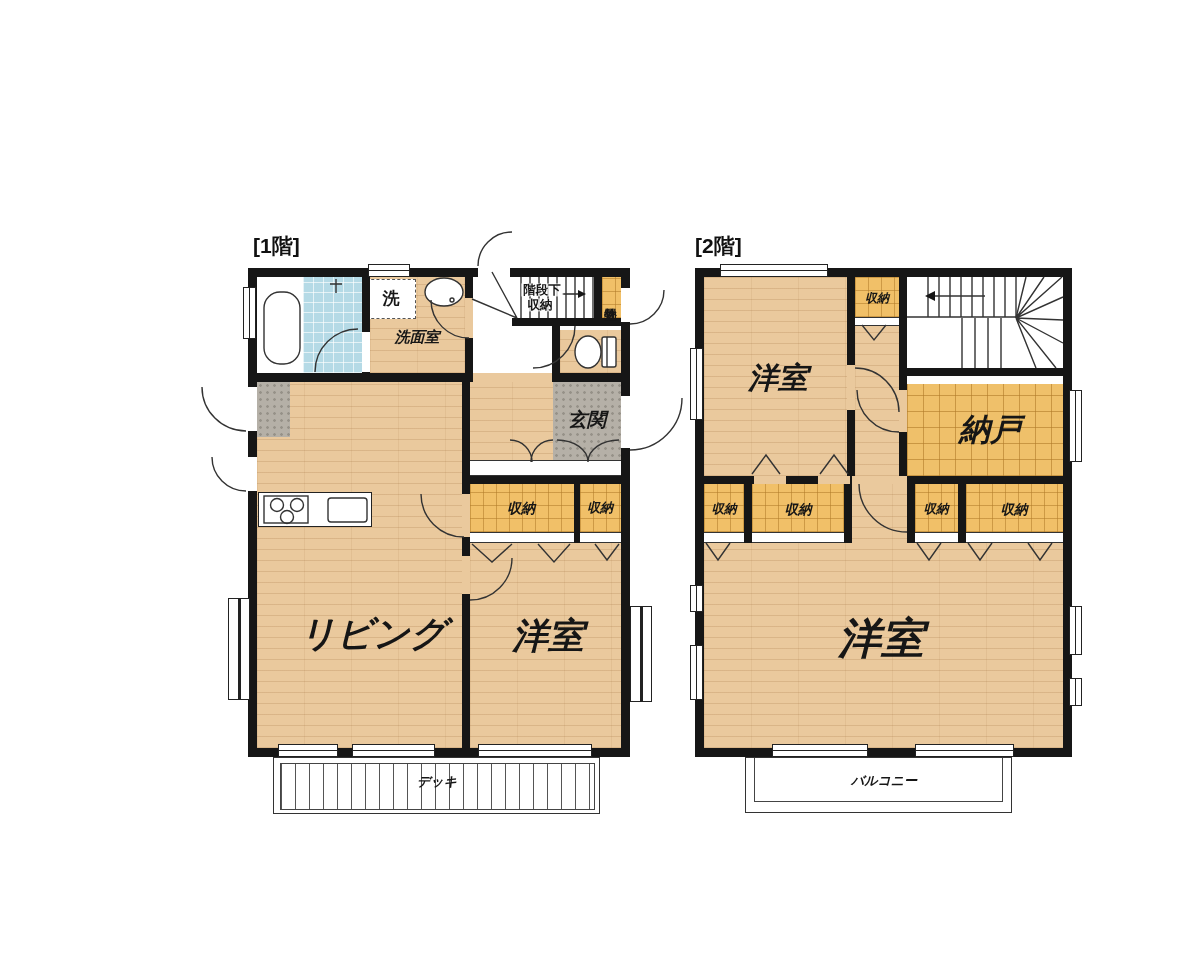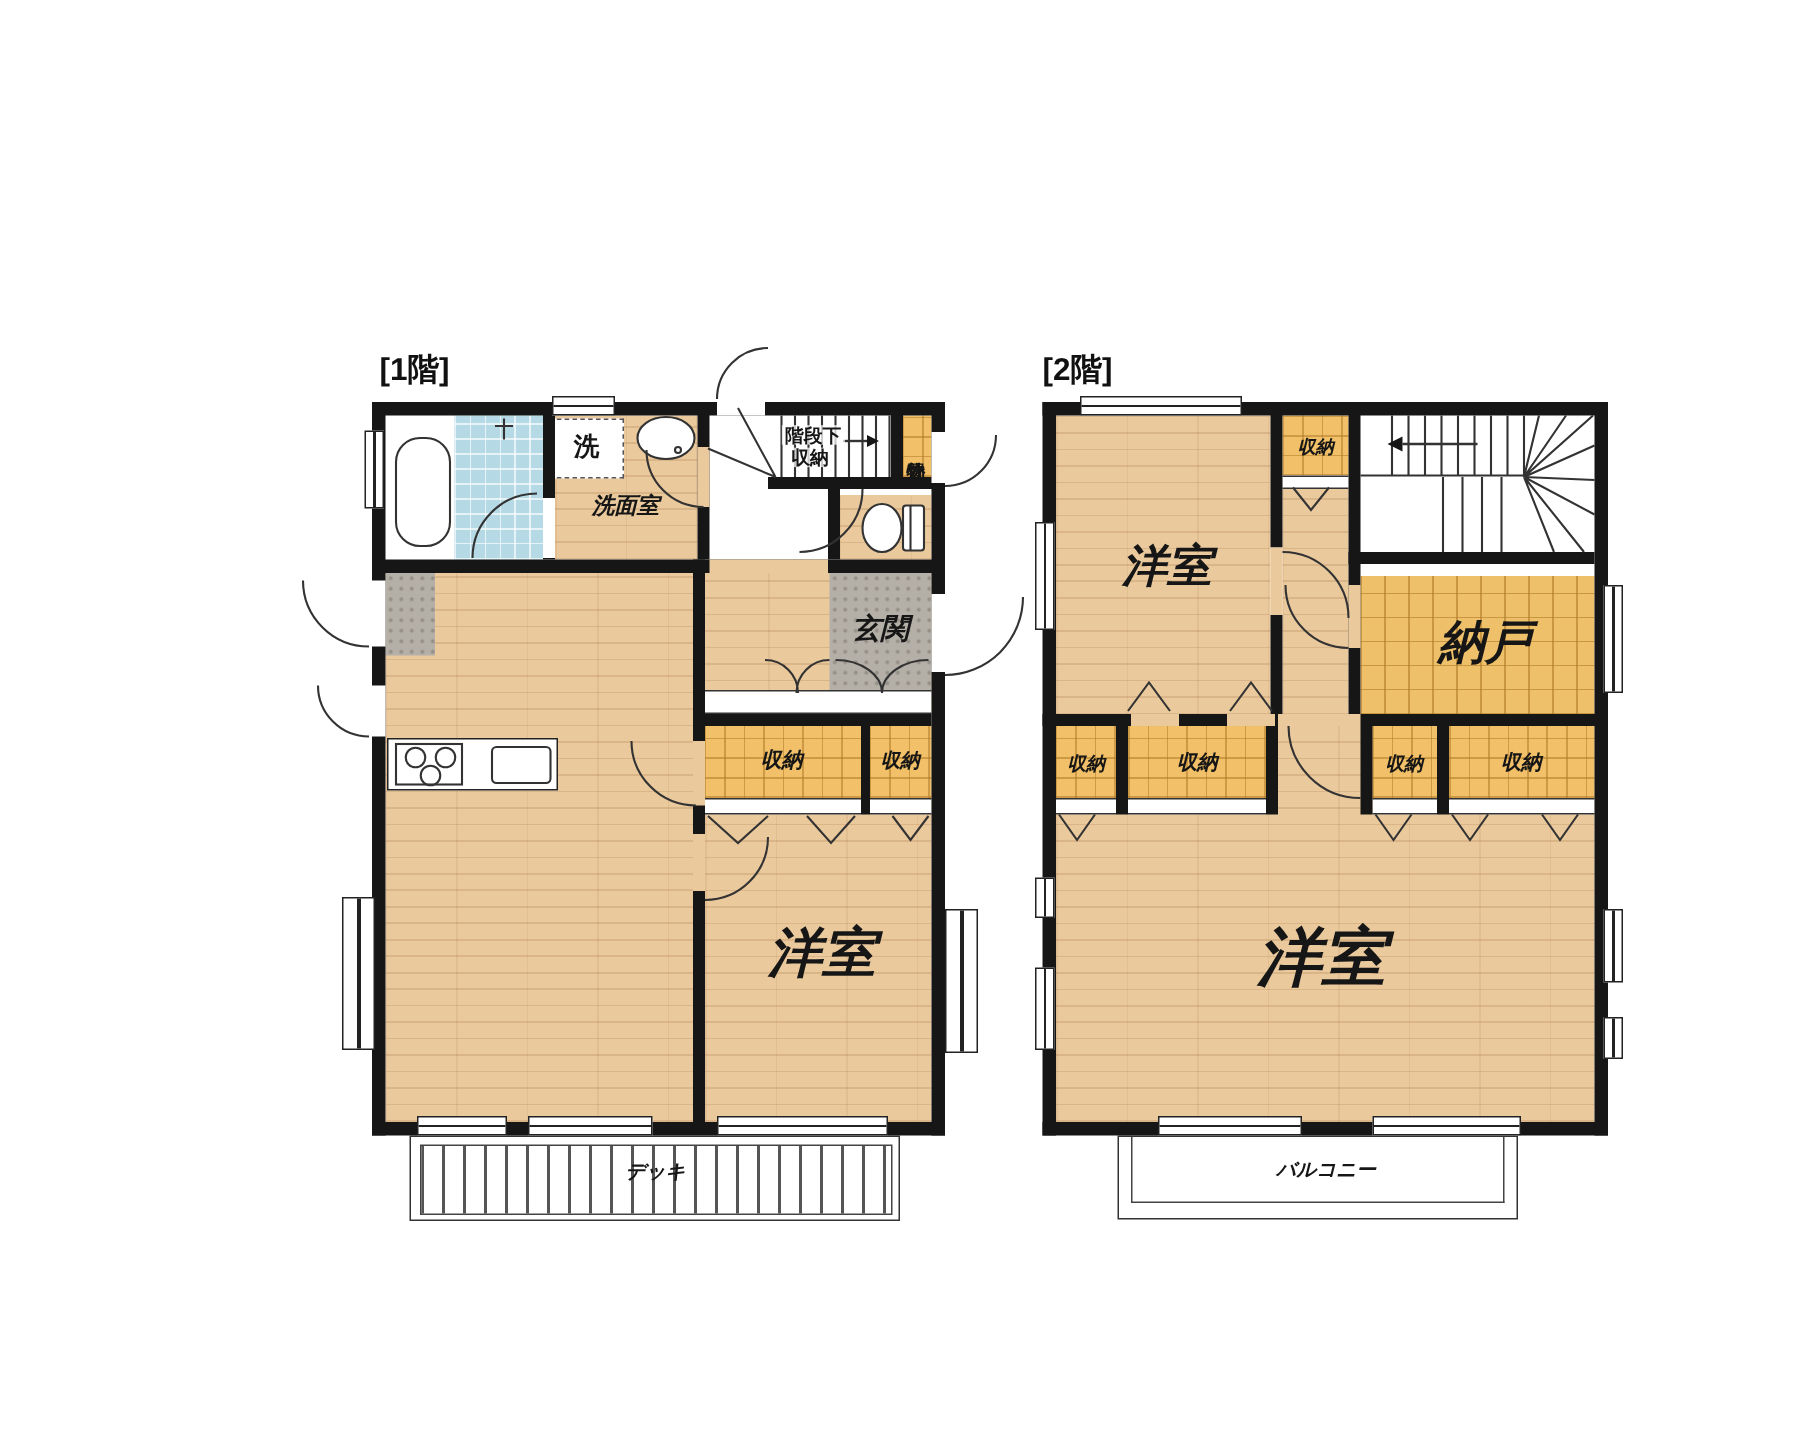--- a/index.html
+++ b/index.html
@@ -222,20 +222,21 @@
   </svg>
 
   <div class="sl" style="left:391px;top:299px;font-size:17px;">洗</div>
   <div class="rl" style="left:417px;top:338px;font-size:15px;">洗面室</div>
   <div class="sl halo" style="left:542px;top:290px;font-size:12.5px;">階段下</div>
   <div class="sl halo" style="left:540px;top:305px;font-size:12.5px;">収納</div>
   <div class="sl vert" style="left:611px;top:298px;font-size:12.5px;">外物置</div>
   <div class="rl" style="left:587px;top:420px;font-size:19px;">玄関</div>
   <div class="rl" style="left:521px;top:508px;font-size:14px;">収納</div>
   <div class="rl" style="left:600px;top:508px;font-size:13px;">収納</div>
+  <div class="rl" style="left:373px;top:634px;font-size:36px;">リビング</div>
   <div class="rl" style="left:548px;top:636px;font-size:36px;">洋室</div>
   <div class="rl" style="left:437px;top:782px;font-size:13px;">デッキ</div>
 
   <div class="rl" style="left:778px;top:378px;font-size:30px;">洋室</div>
   <div class="rl" style="left:877px;top:298px;font-size:12px;">収納</div>
   <div class="rl" style="left:990px;top:429px;font-size:31px;">納戸</div>
   <div class="rl" style="left:724px;top:509px;font-size:12.5px;">収納</div>
   <div class="rl" style="left:798px;top:509px;font-size:13.5px;">収納</div>
   <div class="rl" style="left:936px;top:509px;font-size:12.5px;">収納</div>
   <div class="rl" style="left:1014px;top:509px;font-size:13.5px;">収納</div>

